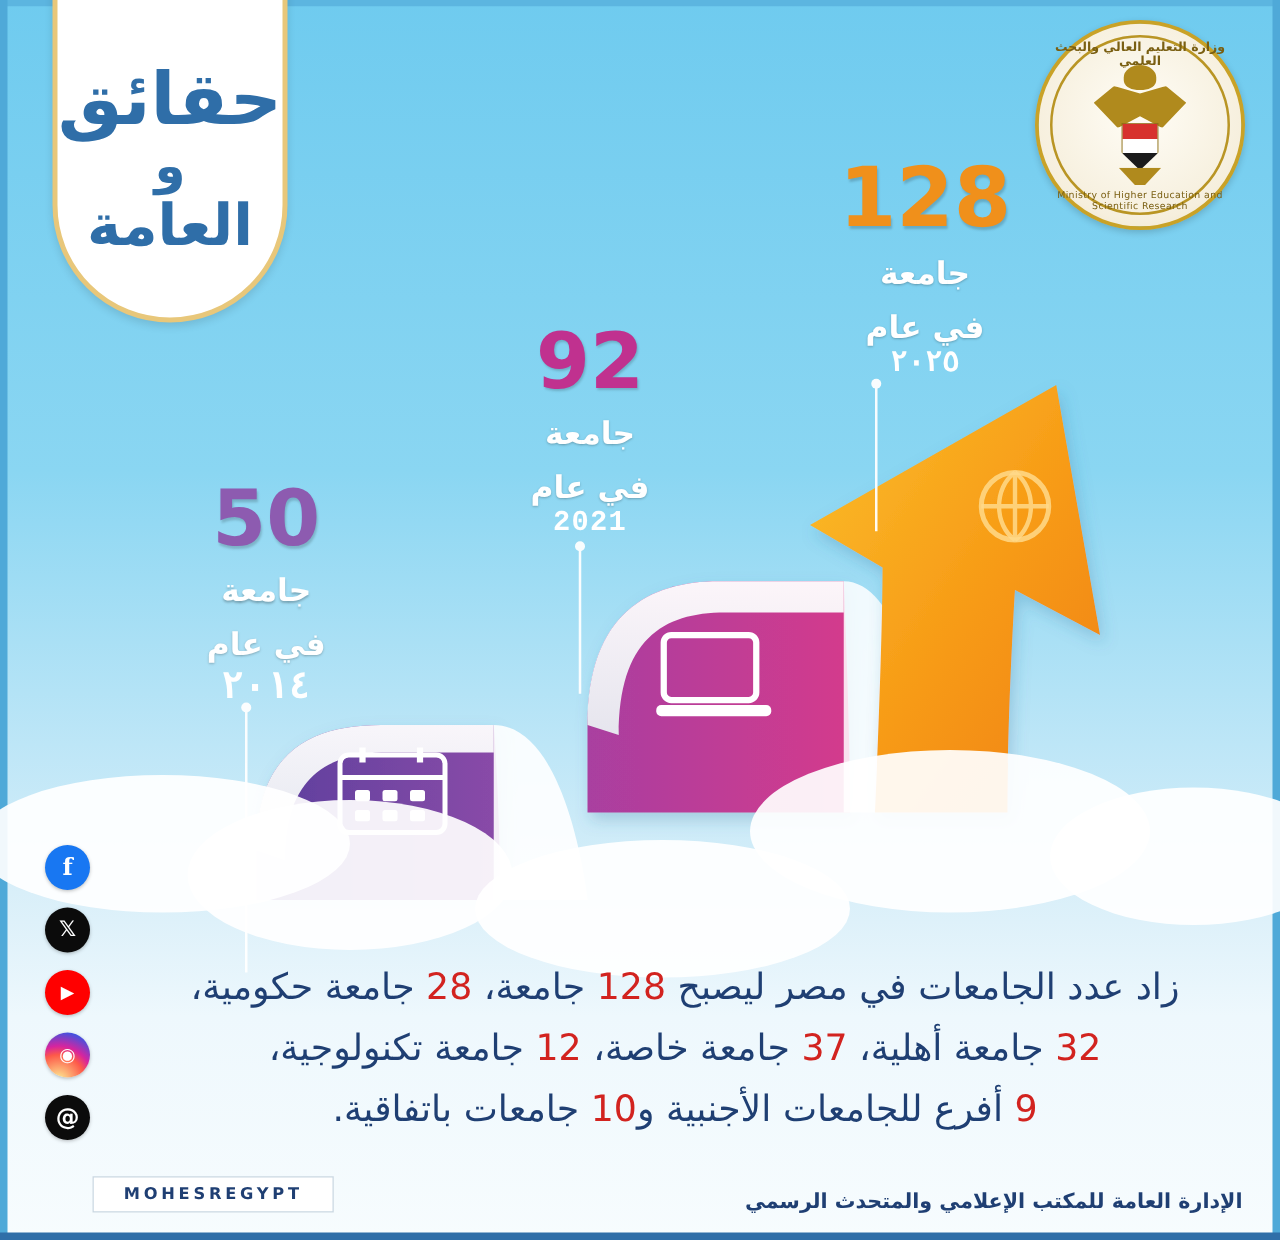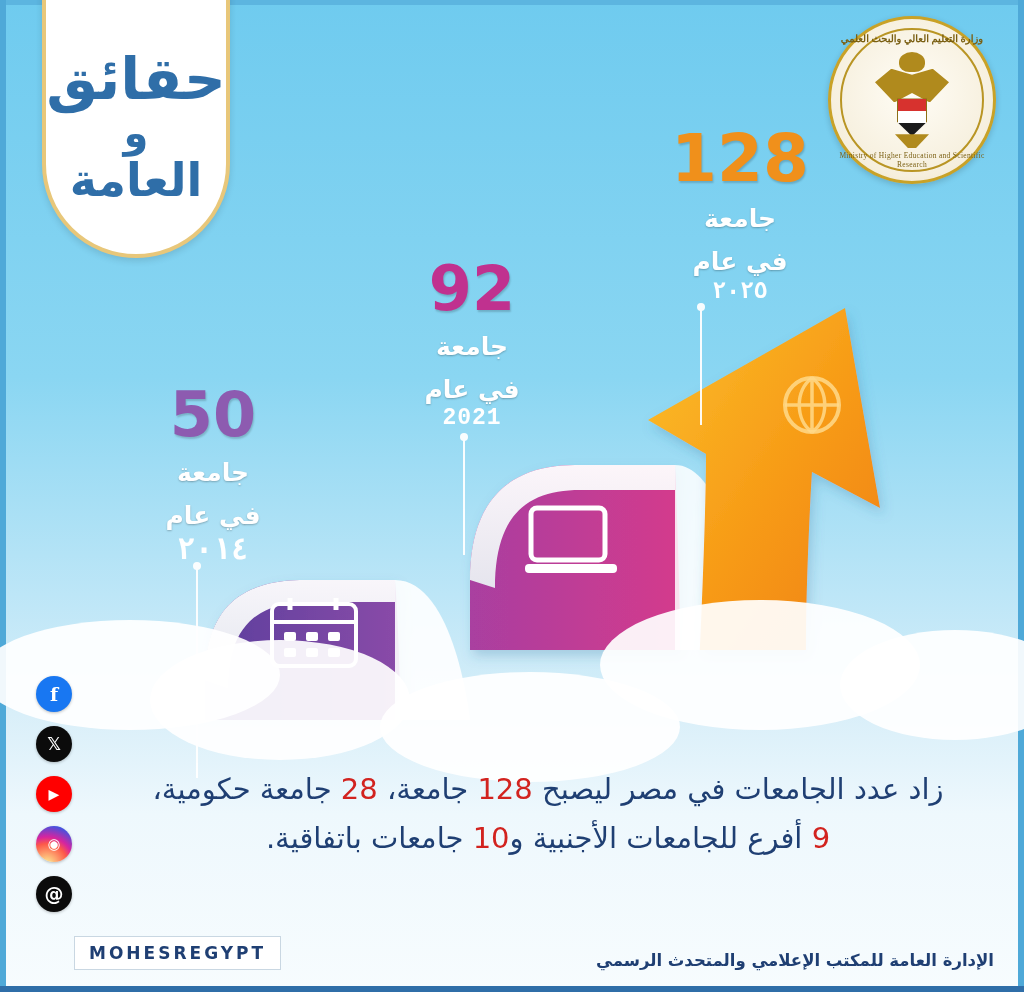--- a/index.html
+++ b/index.html
@@ -43,21 +43,21 @@
   .ribbon .l2 { font-size: 40px; margin: 2px 0 0; }
   .ribbon .l3 { font-size: 46px; margin-top: 2px; }
 
   
   .emblem {
     position: absolute; right: 28px; top: 16px;
     width: 168px; height: 168px; border-radius: 50%;
     background: radial-gradient(circle at 50% 45%, #fffdf6 0%, #f6efdd 70%, #e9dcb8 100%);
     border: 3px solid #c9a227;
     box-shadow: 0 2px 6px rgba(0,0,0,.18);
-    display:flex; align-items:center; justify-content:center;font-family:Liberation Serif, serif;
+    display:flex; align-items:center; justify-content:center;
   }
   .emblem .ring {
     position:absolute; inset:9px; border-radius:50%;
     border: 2px solid #b99524;
   }
   .emblem .ar-top {
     position:absolute; top:14px; left:0; width:100%;
     text-align:center; font-size:10px; color:#7a5f12; direction:rtl; font-weight:bold;
   }
   .emblem .en-bottom {
@@ -139,21 +139,21 @@
     font-weight: normal; font-size: 29px; line-height: 1.62;
     color: #1f3f73;
   }
   .bodytext .hl { color:#d2231f; }
   .bodytext p { margin-bottom: 2px; white-space: nowrap; }
 
   
   .footer-badge {
     position:absolute; left: 74px; bottom: 22px;
     background:#ffffff; border:1px solid #c9d7e2;
-    padding: 6px 14px; font-size: 17px; letter-spacing: 3px;
+    padding: 6px 24px; font-size: 13px; letter-spacing: 3px;
     color:#1f3f73; font-weight:bold;
   }
   .footer-note {
     position:absolute; right: 30px; bottom: 22px;
     direction:rtl; font-size: 16.5px; font-weight:bold; color:#1f3f73;
   }
 
   
   .cloud { position:absolute; background:#fff; border-radius:50%; opacity:.92; }
 </style>
@@ -301,19 +301,20 @@
     <div class="sicon s-ig">
         <span>◉</span>
       </div>
     <div class="sicon s-th">
         <span>@</span>
       </div>
   </div>
 
   <div class="bodytext">
     <p>زاد عدد الجامعات في مصر ليصبح <span class="hl">128</span> جامعة، <span class="hl">28</span> جامعة حكومية،</p>
+    <p><span class="hl">32</span> جامعة أهلية، <span class="hl">37</span> جامعة خاصة، <span class="hl">12</span> جامعة تكنولوجية،</p>
     <p><span class="hl">9</span> أفرع للجامعات الأجنبية و<span class="hl">10</span> جامعات باتفاقية.</p>
   </div>
 
   <div class="footer-badge">MOHESREGYPT</div>
   <div class="footer-note">الإدارة العامة للمكتب الإعلامي والمتحدث الرسمي</div>
 
 </div>
 
 </body></html>

